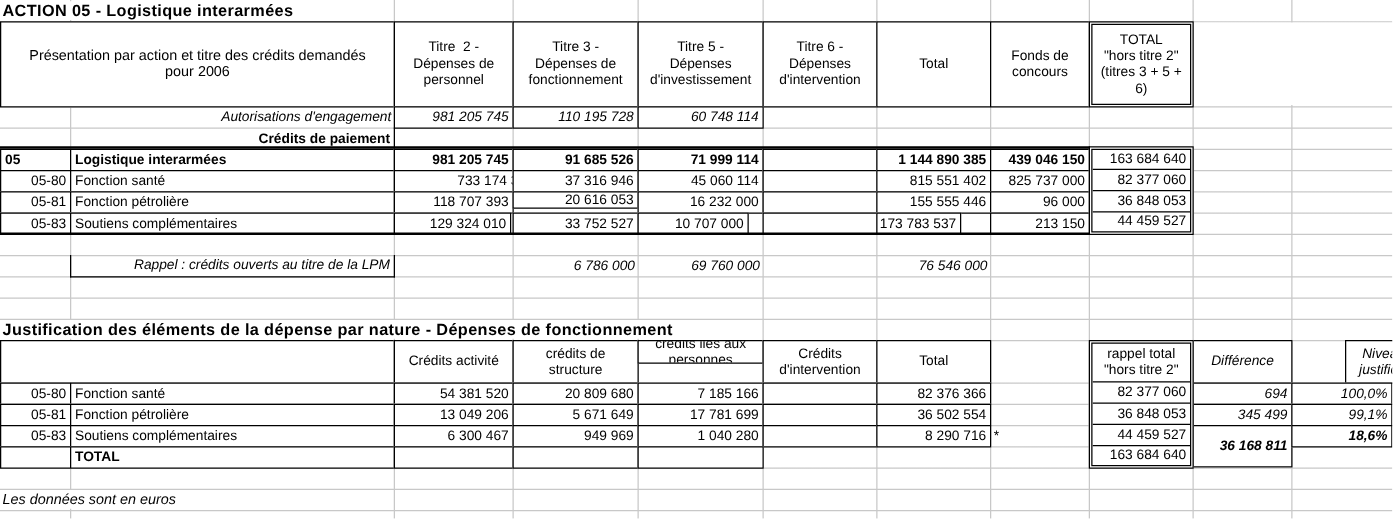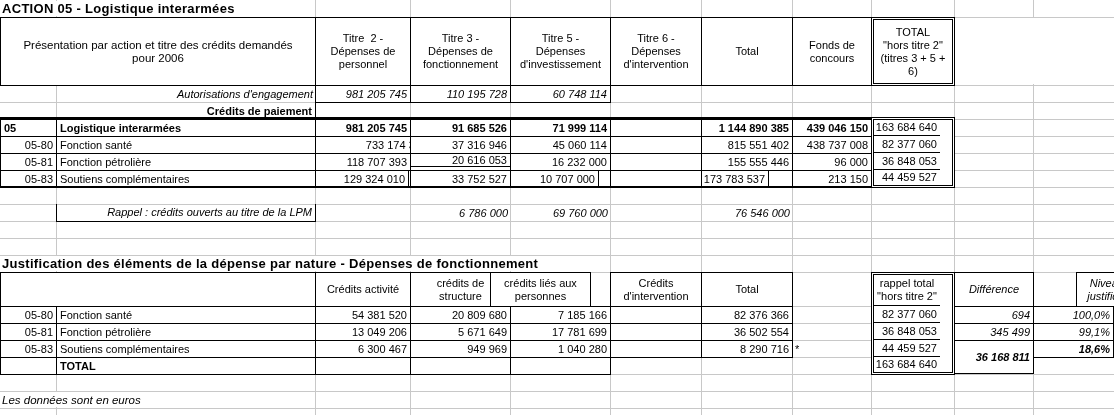--- a/index.html
+++ b/index.html
@@ -43,21 +43,21 @@
   .t{background:transparent;border:none;}
   .num{justify-content:flex-end;padding-right:3px;text-align:right;}
   .lf{padding-left:3px;}
   .ct{justify-content:center;text-align:center;white-space:pre-wrap;}
   .i{font-style:italic;}
   .b{font-weight:bold;}
   .rap{border-top:none;background:transparent;}
   .dbl{position:absolute;box-sizing:border-box;background:#fff;border:3px double #000;
        display:flex;align-items:center;justify-content:center;text-align:center;
        white-space:pre-wrap;font:11px/13px "Liberation Sans",sans-serif;overflow:hidden;}
-  .bi{position:absolute;left:0;right:12px;box-sizing:border-box;display:flex;align-items:center;
+  .bi{position:absolute;left:0;right:0;box-sizing:border-box;display:flex;align-items:center;
       justify-content:flex-end;padding-right:3px;font:11px/13px "Liberation Sans",sans-serif;overflow:hidden;text-align:center;}
   .bi.ct{justify-content:center;padding-right:0;}
   .sep{border-bottom:1px solid #000;}
   .hl{position:absolute;height:2px;background:#000;}
   .ttl{position:absolute;height:15px;display:flex;align-items:center;background:#fff;
        font:bold 13px "Liberation Sans",sans-serif;letter-spacing:.3px;padding:0 3px 0 1px;white-space:nowrap;}
   .ft{position:absolute;height:15px;display:flex;align-items:center;background:#fff;
       font:italic 11.5px "Liberation Sans",sans-serif;padding:0 4px 0 1px;white-space:nowrap;text-align:right;}
 </style>
 </head>
@@ -107,21 +107,21 @@
   <div class="c num b" style="left:701px;top:119px;width:92px;height:18px">1 144 890 385</div>
   <div class="c num b" style="left:792px;top:119px;width:80px;height:18px">439 046 150</div>
 
   <div class="c num" style="left:0;top:136px;width:57px;height:18px">05-80</div>
   <div class="c lf" style="left:56px;top:136px;width:260px;height:18px">Fonction santé</div>
   <div class="c num" style="left:315px;top:136px;width:116px;height:18px">733 174 342</div>
   <div class="c num" style="left:410px;top:136px;width:101px;height:18px">37 316 946</div>
   <div class="c num" style="left:510px;top:136px;width:101px;height:18px">45 060 114</div>
   <div class="c" style="left:610px;top:136px;width:92px;height:18px"></div>
   <div class="c num" style="left:701px;top:136px;width:92px;height:18px">815 551 402</div>
-  <div class="c num" style="left:792px;top:136px;width:80px;height:18px">438 737 008</div>
+  <div class="c num" style="left:792px;top:136px;width:80px;height:18px">825 737 000</div>
 
   <div class="c num" style="left:0;top:153px;width:57px;height:18px">05-81</div>
   <div class="c lf" style="left:56px;top:153px;width:260px;height:18px">Fonction pétrolière</div>
   <div class="c num" style="left:315px;top:153px;width:96px;height:18px">118 707 393</div>
   <div class="c num" style="left:410px;top:153px;width:101px;height:14px">20 616 053</div>
   <div class="c num" style="left:510px;top:153px;width:101px;height:18px">16 232 000</div>
   <div class="c" style="left:610px;top:153px;width:92px;height:18px"></div>
   <div class="c num" style="left:701px;top:153px;width:92px;height:18px">155 555 446</div>
   <div class="c num" style="left:792px;top:153px;width:80px;height:18px">96 000</div>
 
@@ -145,21 +145,21 @@
   <div class="c t num i" style="left:410px;top:204px;width:101px;height:18px">6 786 000</div>
   <div class="c t num i" style="left:510px;top:204px;width:101px;height:18px">69 760 000</div>
   <div class="c t num i" style="left:701px;top:204px;width:92px;height:18px">76 546 000</div>
 
   <div class="ttl" style="left:1px;top:256px">Justification des éléments de la dépense par nature - Dépenses de fonctionnement</div>
 
   <div class="c" style="left:0;top:272px;width:316px;height:35px"></div>
   <div class="c ct" style="left:315px;top:272px;width:96px;height:35px">Crédits activité</div>
   <div class="c ct" style="left:410px;top:272px;width:101px;height:35px">crédits de
 structure</div>
-  <div class="c ct" style="left:490px;top:272px;width:101px;height:35px">crédits liés aux
+  <div class="c ct" style="left:510px;top:272px;width:101px;height:19px">crédits liés aux
 personnes</div>
   <div class="c ct" style="left:610px;top:272px;width:92px;height:35px">Crédits
 d'intervention</div>
   <div class="c ct" style="left:701px;top:272px;width:92px;height:35px">Total</div>
   <div class="c ct i" style="left:954px;top:272px;width:80px;height:35px">Différence</div>
   <div class="c ct i" style="left:1076px;top:272px;width:77px;height:35px">Niveau de
 justification</div>
 
   <div class="c num" style="left:0;top:306px;width:57px;height:18px">05-80</div>
   <div class="c lf" style="left:56px;top:306px;width:260px;height:18px">Fonction santé</div>

